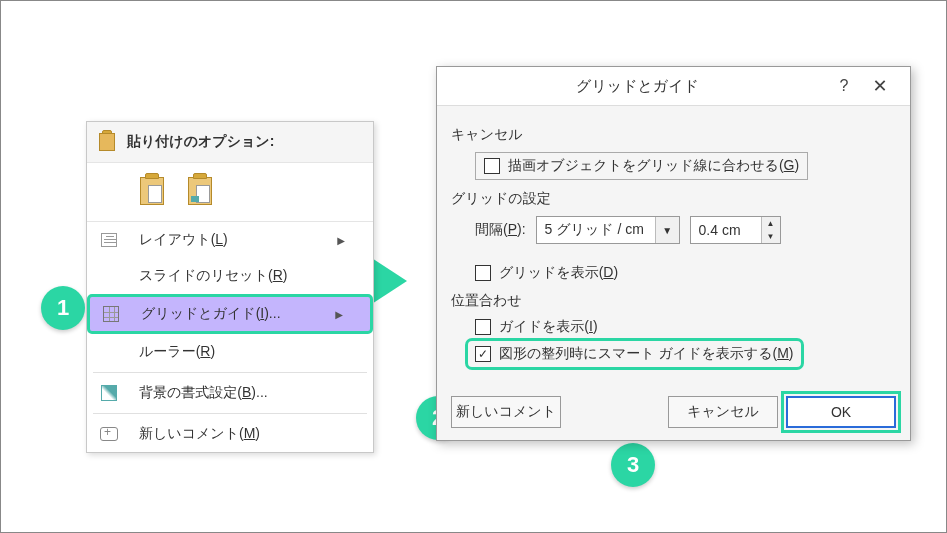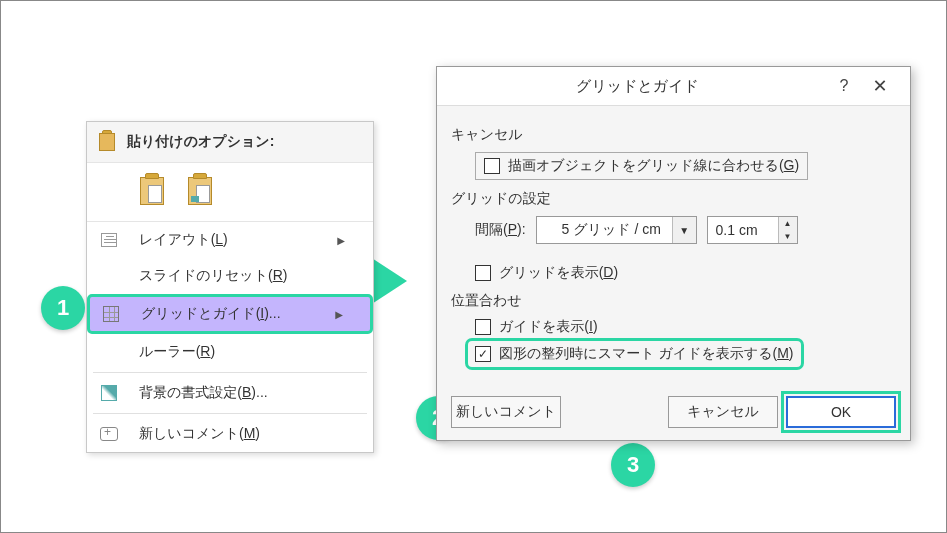--- a/index.html
+++ b/index.html
@@ -127,21 +127,21 @@
   }
   .dlg-title .t { flex:1;font-size:15px;text-align:center;}
   .dlg-title .q,.dlg-title .x{width:36px;text-align:center;font-size:16px;color:#444;}
   .dlg-title .x{font-size:18px;}
   .dlg-body { padding:10px 14px 12px 14px; background:#f5f5f5;}
   .grp-label { margin:10px 0 8px 0; }
   .cb-row { display:flex;align-items:center;gap:8px;margin:6px 0 6px 24px;}
   .cb { width:16px;height:16px;border:1.5px solid #333;display:flex;align-items:center;justify-content:center;font-size:12px;line-height:1;background:#fff;}
   .cb-row.boxed { border:1.5px solid #aaa;padding:4px 8px; width:fit-content;}
   .spacing-row{display:flex;align-items:center;gap:10px;margin:8px 0 20px 24px;}
-  .combo{display:inline-flex;align-items:center;border:1px solid #999;background:#fff;height:28px;padding-left:17px;}
+  .combo{display:inline-flex;align-items:center;border:1px solid #999;background:#fff;height:28px;}
   .combo .txt{padding:0 8px;min-width:118px;}
   .combo .dd{width:24px;height:26px;display:flex;align-items:center;justify-content:center;border-left:1px solid #bbb;background:#f0f0f0;font-size:10px;}
   .spin{display:inline-flex;align-items:center;border:1px solid #999;background:#fff;height:28px;}
   .spin .txt{padding:0 8px;min-width:70px;}
   .spin .btns{display:flex;flex-direction:column;border-left:1px solid #bbb;}
   .spin .btns span{width:18px;height:13px;display:flex;align-items:center;justify-content:center;font-size:8px;background:#f0f0f0;}
   .highlight-box { outline:3px solid #2bd6a4;outline-offset:1px;border-radius:3px;padding:3px 6px;display:flex;align-items:center;gap:8px;width:fit-content;}
   .dlg-foot{display:flex;gap:8px;justify-content:flex-start;padding:12px 14px;background:#f5f5f5;}
   .btn{min-width:110px;height:32px;border:1px solid #999;background:#f8f8f8;display:flex;align-items:center;justify-content:center;}
   .btn.ok{background:#fff;border:2px solid #2a6bd9;outline:3px solid #2bd6a4;outline-offset:2px;}
@@ -262,21 +262,21 @@
     <div class="grp-label">グリッドの設定</div>
     <div class="spacing-row">
       <span>
         <span>間隔(</span><u class="ac">P</u><span>):</span>
       </span>
       <span class="combo">
         <span class="txt">5 グリッド / cm</span>
         <span class="dd">▼</span>
       </span>
       <span class="spin">
-        <span class="txt">0.1 cm</span>
+        <span class="txt">0.4 cm</span>
         <span class="btns">
             <span>▲</span>
             <span>▼</span>
           </span>
       </span>
     </div>
     <div class="cb-row">
       <span class="cb"></span>
       <span>
         <span>グリッドを表示(</span><u class="ac">D</u><span>)</span>

